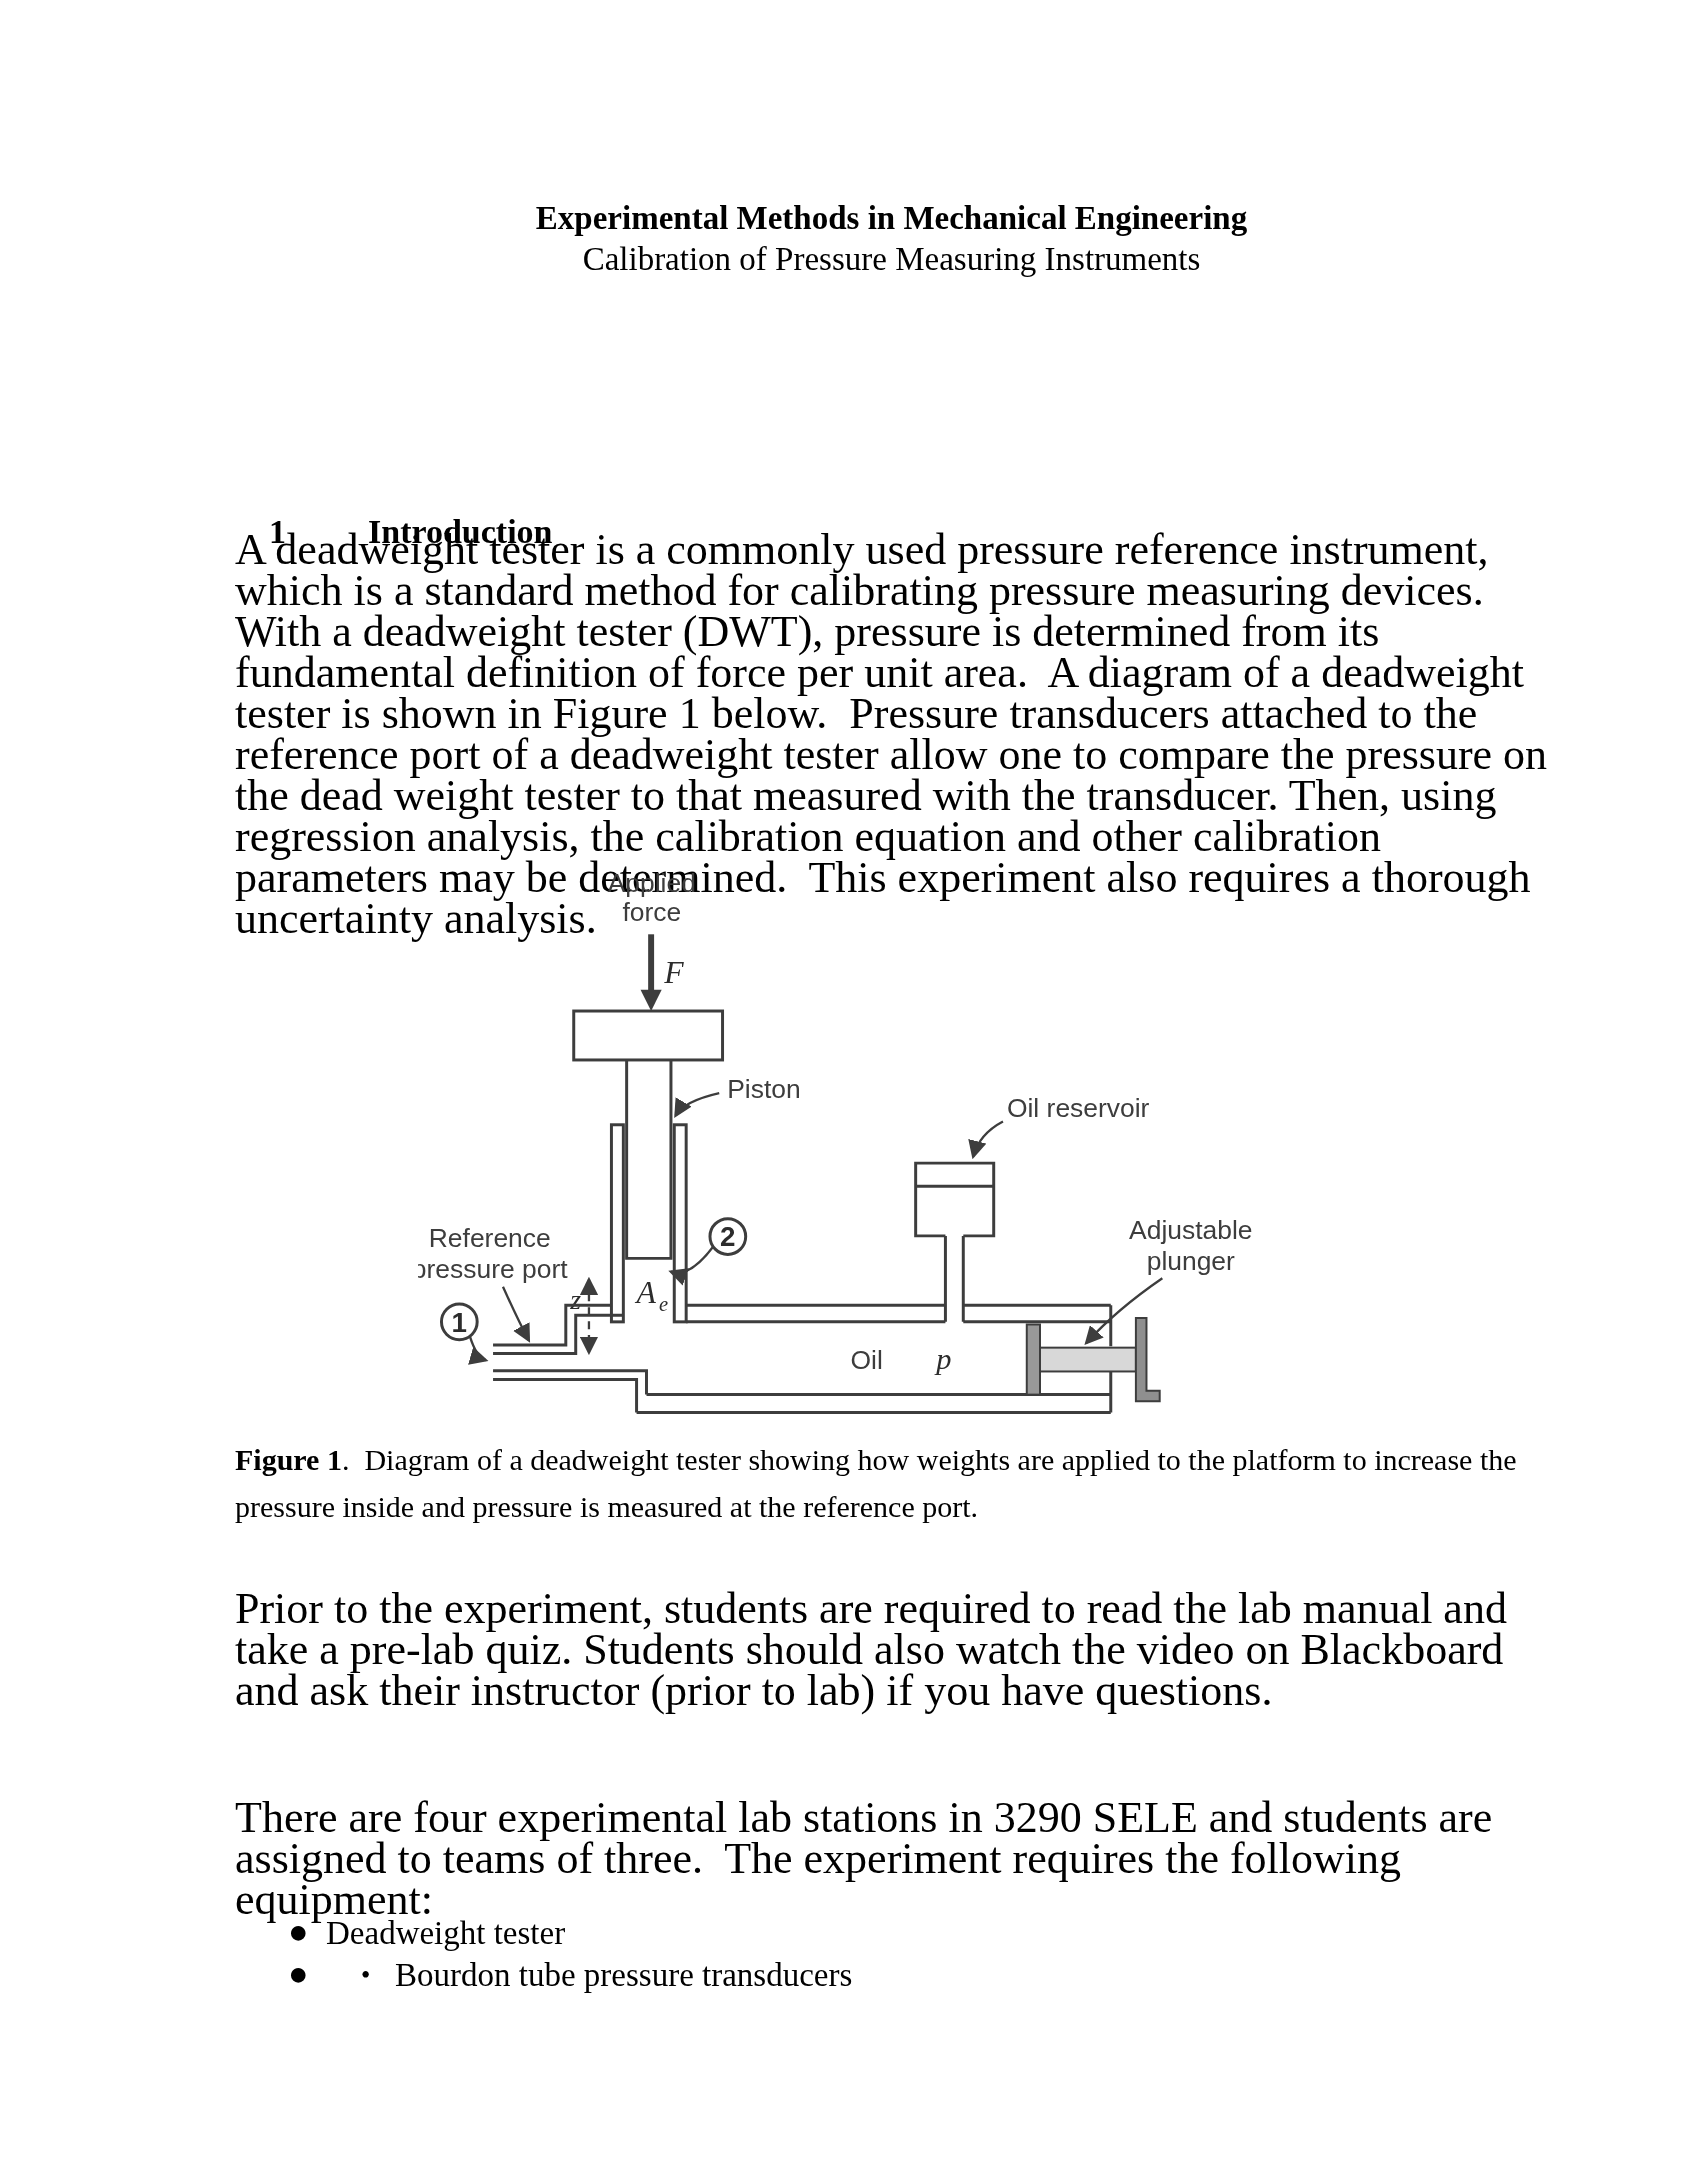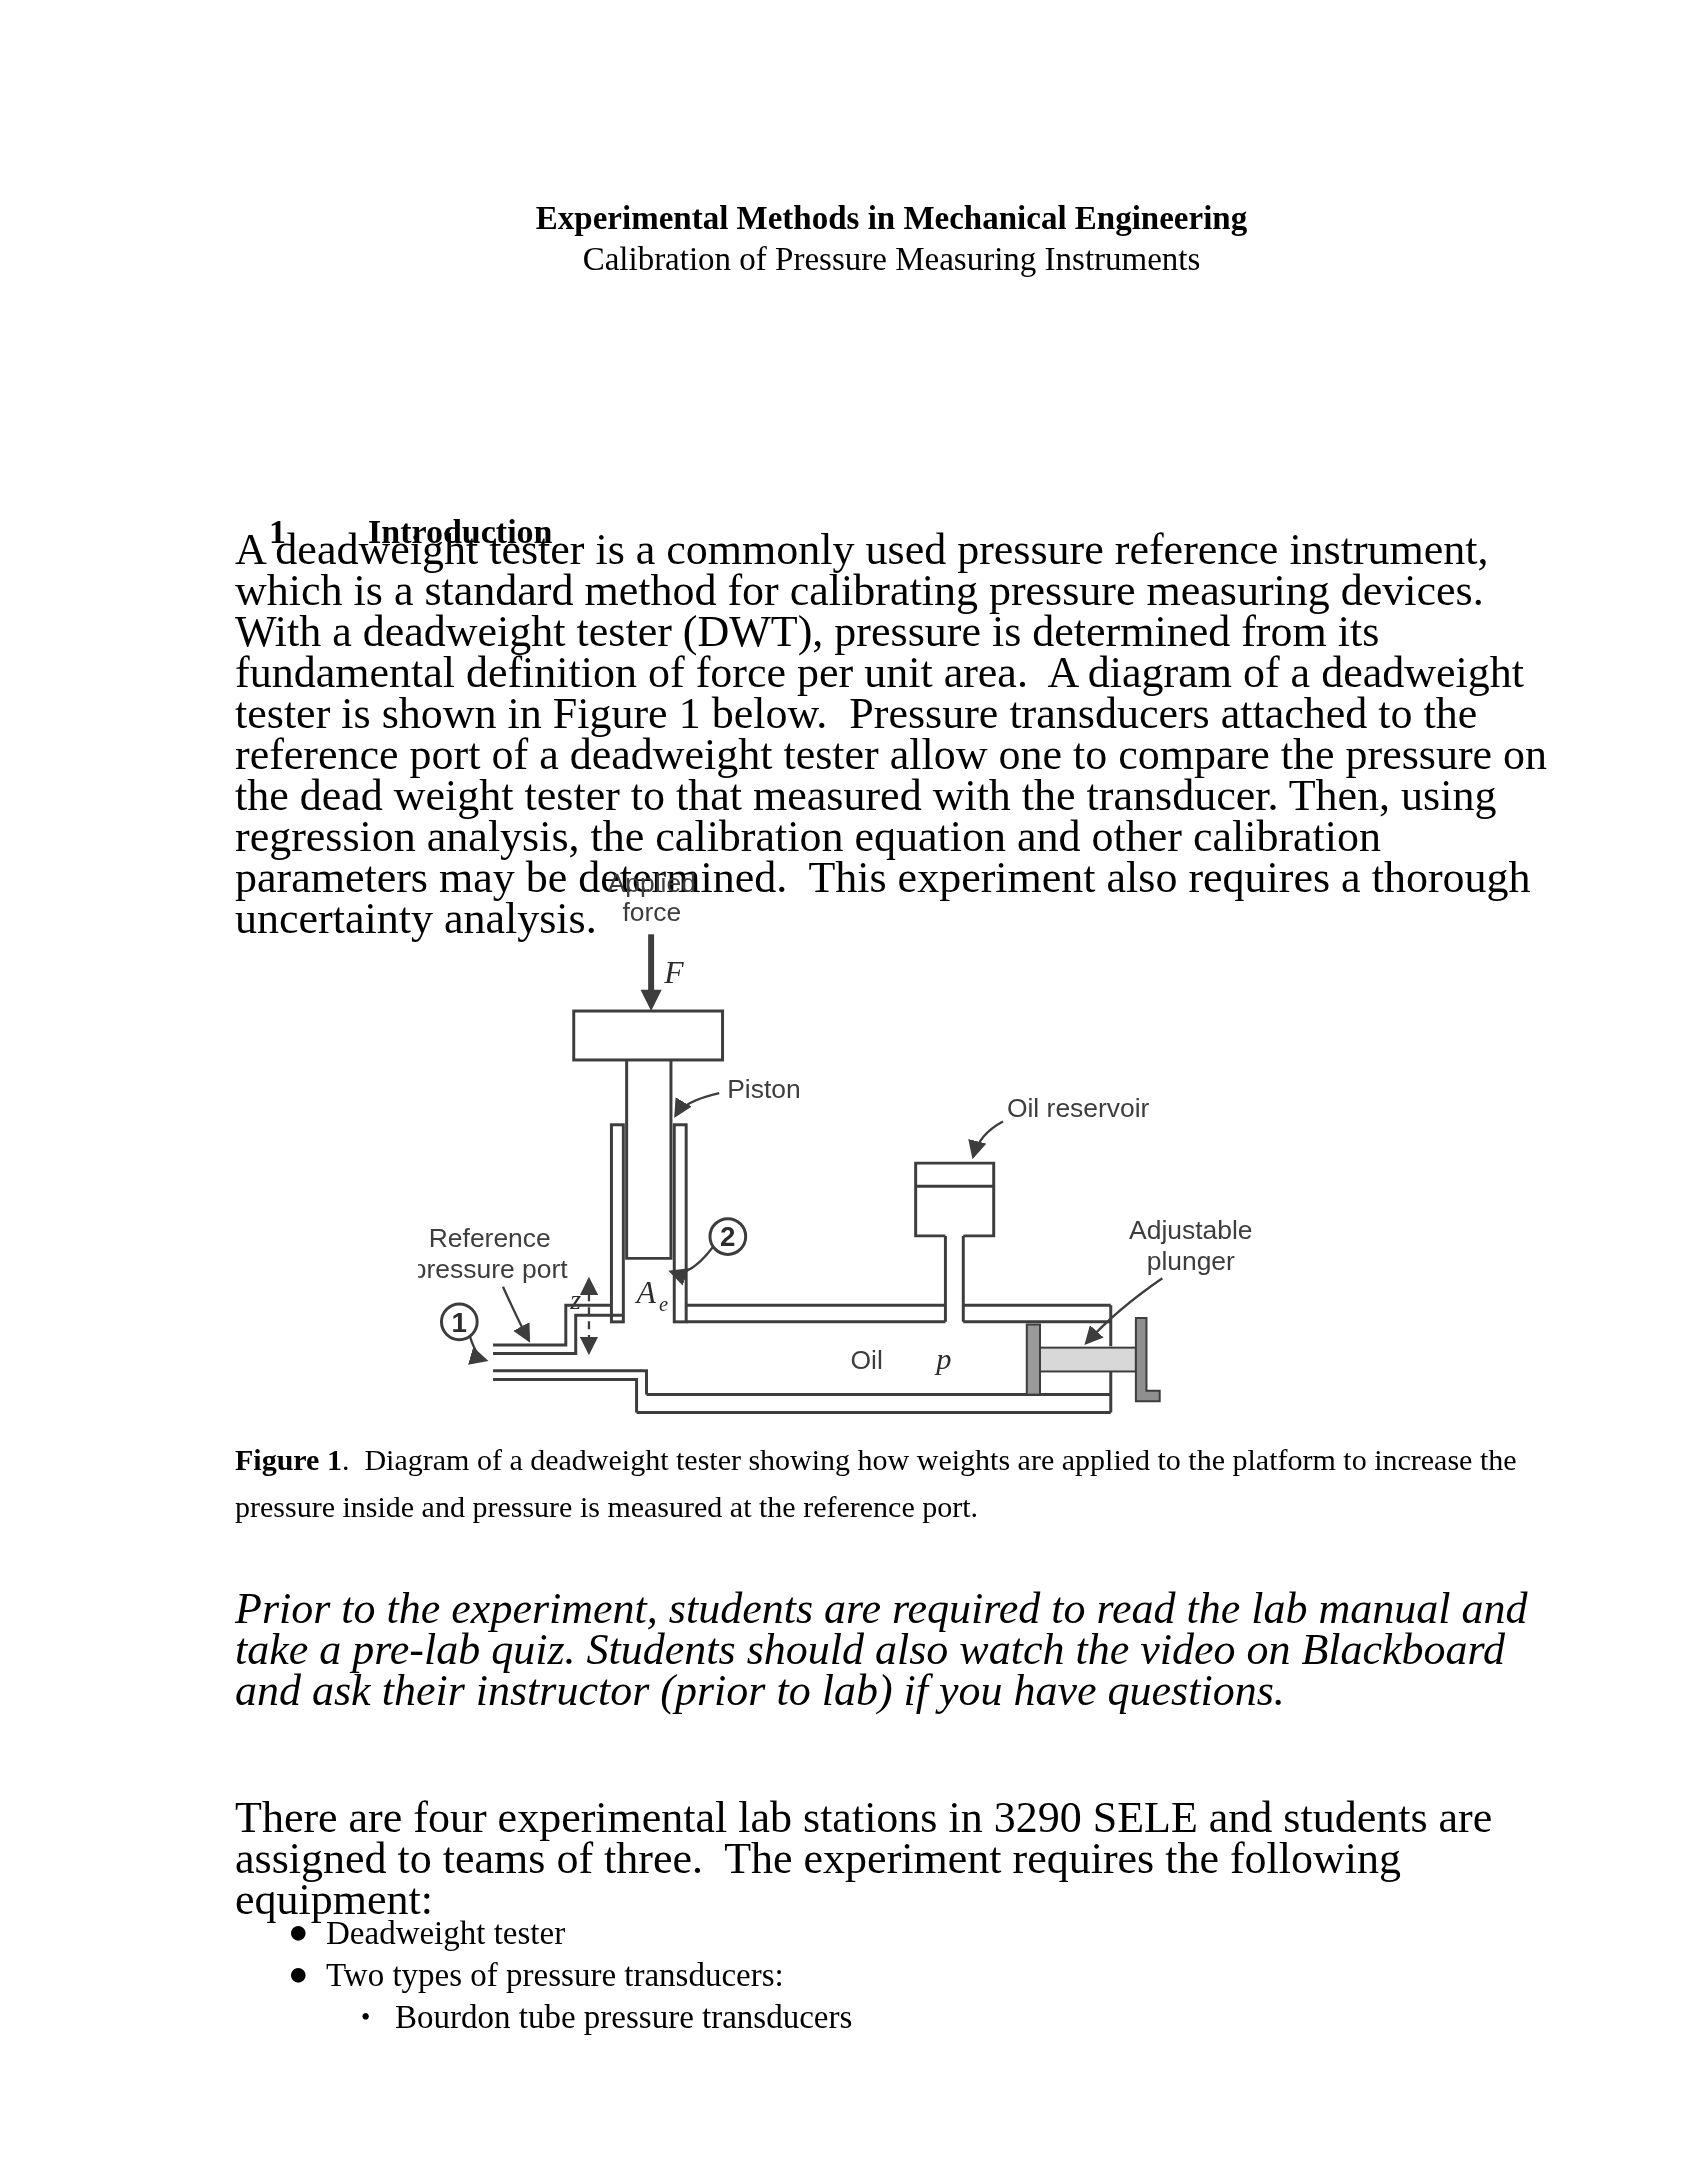--- a/index.html
+++ b/index.html
@@ -110,33 +110,32 @@
       <rect x="940" y="757" width="145" height="36" fill="#d8d8d8" stroke="#3d3d3d" stroke-width="3"></rect>
       <path d="M1085,712 H1101 V822 H1121 V838 H1085 Z" fill="#8f8f8f" stroke="#3d3d3d" stroke-width="3"></path>
       <text class="flabel" x="1168" y="593" text-anchor="middle">Adjustable</text>
       <text class="flabel" x="1168" y="640" text-anchor="middle">plunger</text>
       <path class="fa" d="M1125,652 Q1055,700 1010,750" marker-end="url(#ah)"></path>
     </svg>
   </div>
 
   <div class="abs caption" style="top:1436px;"><span class="b">Figure 1</span><span>.  Diagram of a deadweight tester showing how weights are applied to the platform to increase the pressure inside and pressure is measured at the reference port.</span></div>
 
-  <div class="abs para" style="top:1588px;font-style:italic;">Prior to the experiment, students are required to read the lab manual and take a pre-lab quiz. Students should also watch the video on Blackboard and ask their instructor (prior to lab) if you have questions.</div>
+  <div class="abs para" style="top:1588px;">Prior to the experiment, students are required to read the lab manual and take a pre-lab quiz. Students should also watch the video on Blackboard and ask their instructor (prior to lab) if you have questions.</div>
 
 
   <div class="abs para" style="top:1797px;">There are four experimental lab stations in 3290 SELE and students are assigned to teams of three.  The experiment requires the following equipment:</div>
 
   <div class="abs list" style="top:1912px;">
     <div class="li l1">
       <span class="dot">●</span>
       <span>Deadweight tester</span>
     </div>
     <div class="li l1">
       <span class="dot">●</span>
-      <span>Two types of pressure transducers:</span>
     </div>
     <div class="li l2">
       <span class="dot">•</span>
       <span>Bourdon tube pressure transducers</span>
     </div>
   </div>
 
 </div>
 
 

